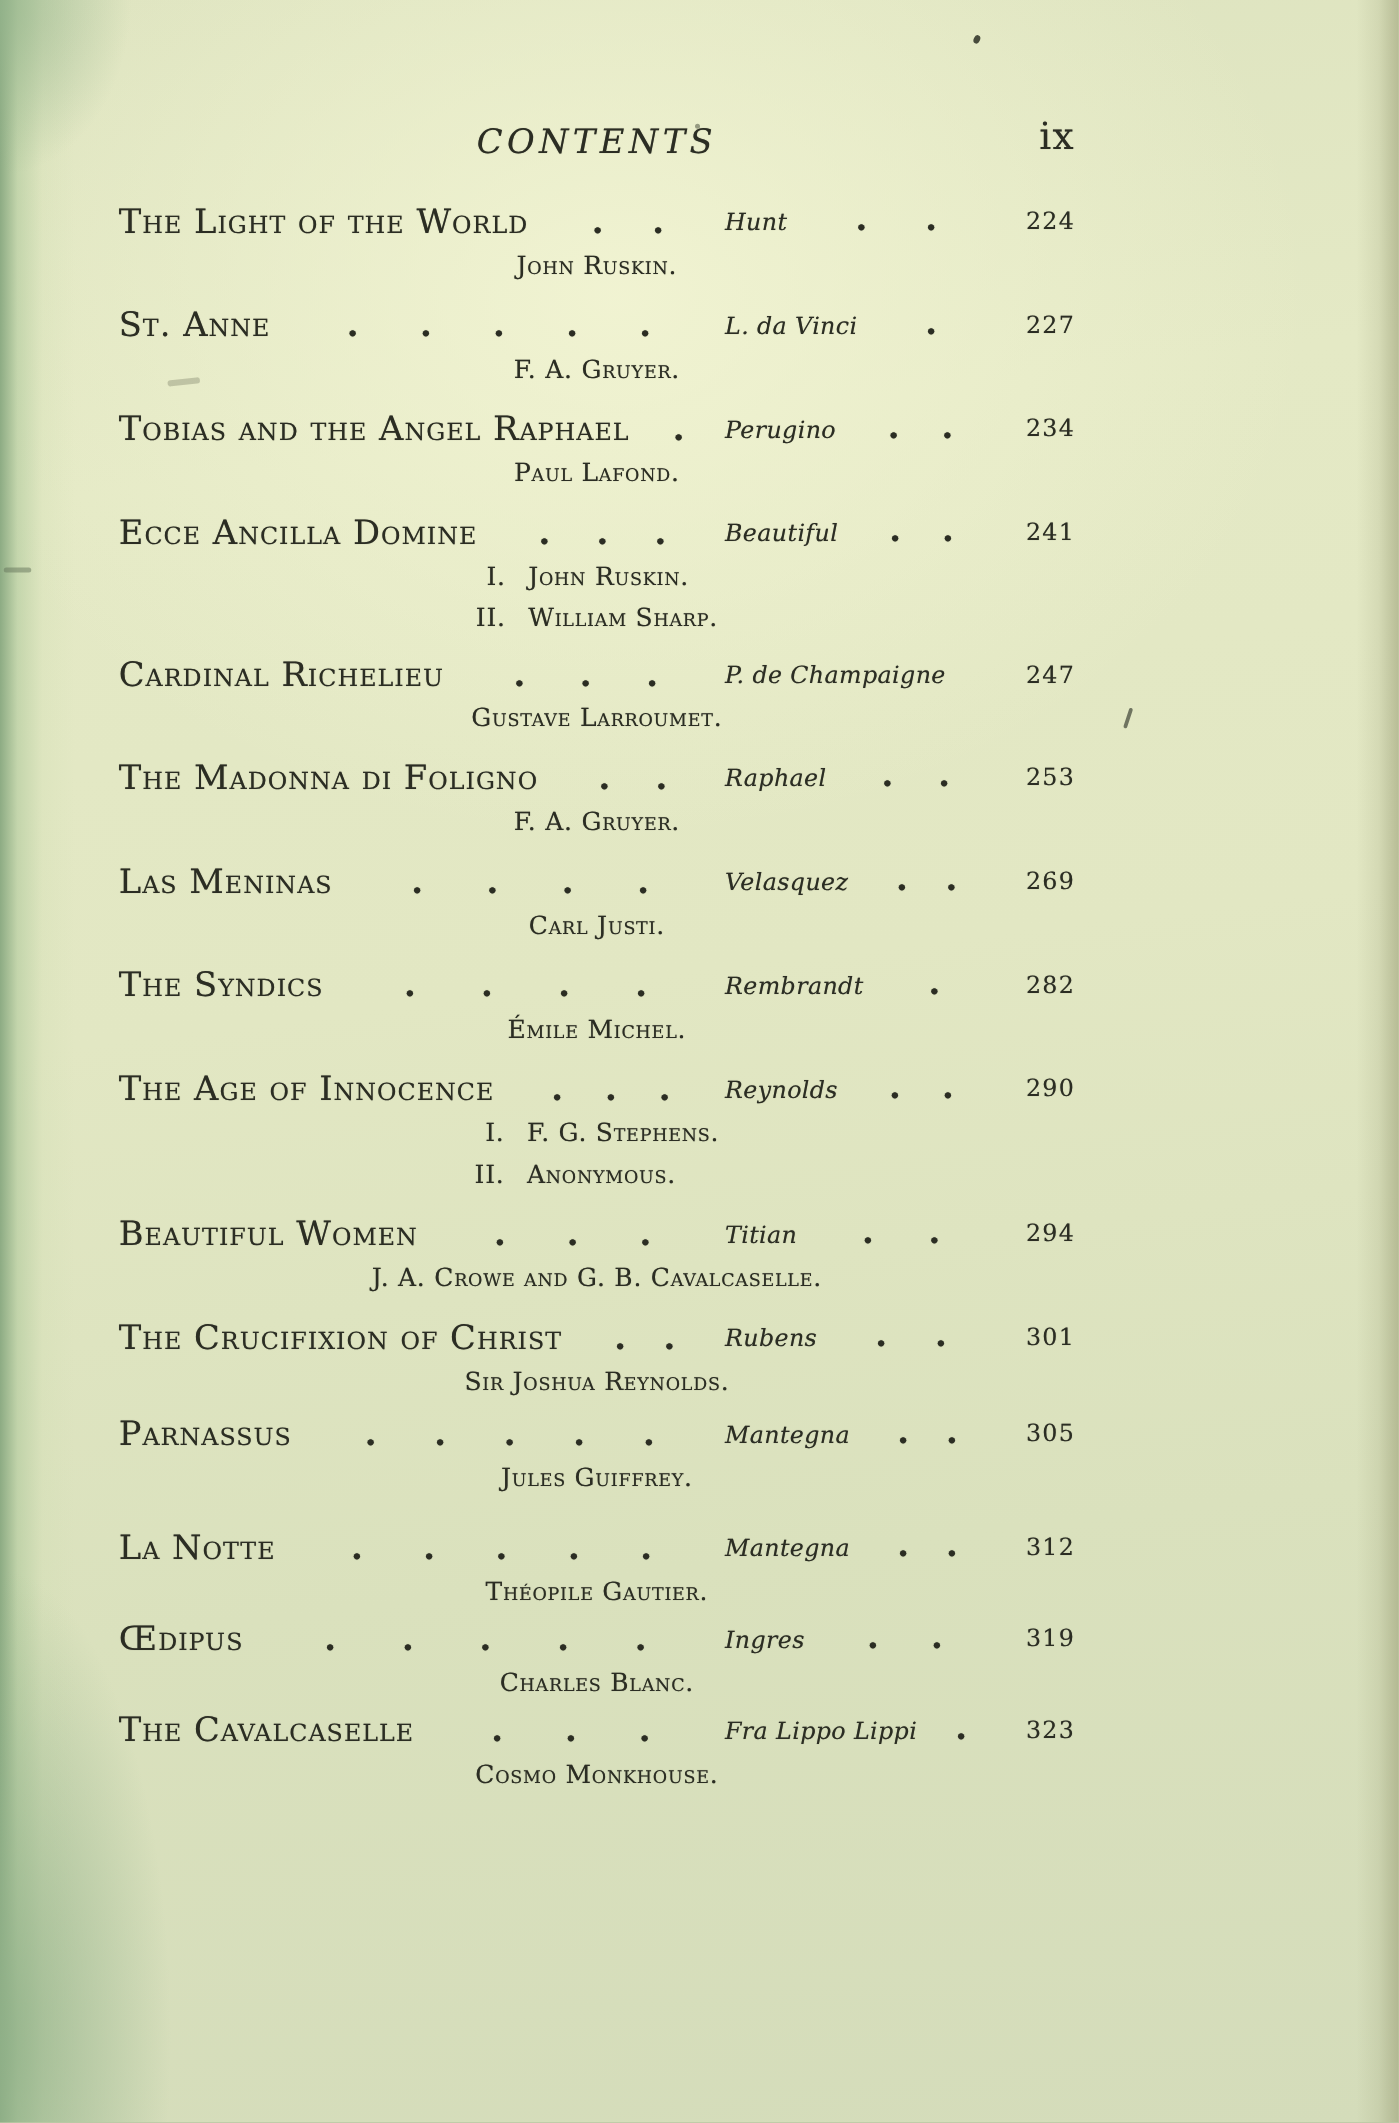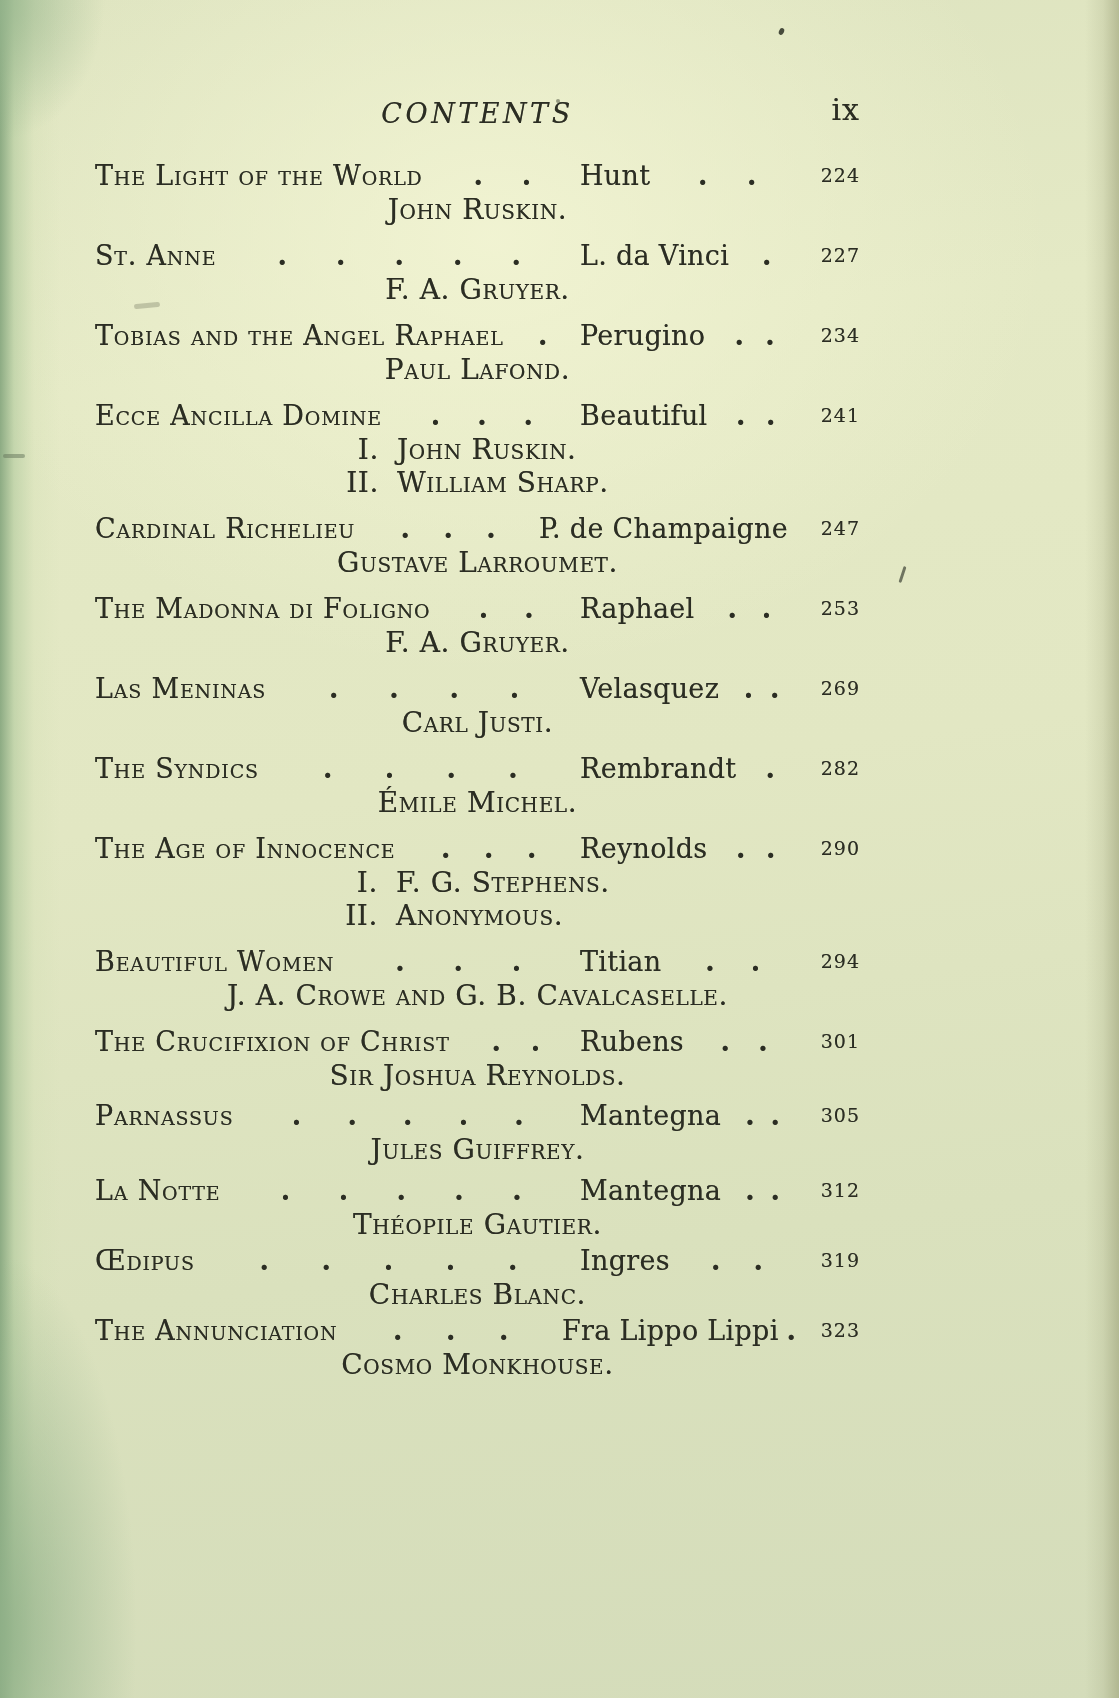--- a/index.html
+++ b/index.html
@@ -40,21 +40,21 @@
   }
   .header .folio {
     position: absolute;
     right: 0;
     top: -4px;
     font-size: 30px;
     letter-spacing: 1px;
   }
   .entry { margin-bottom: 12px; }
   .entry:nth-child(11) { margin-bottom: 6px; }
-  .entry:nth-child(12) { margin-bottom: 7px; }
+  .entry:nth-child(12) { margin-bottom: 20px; }
   .entry:nth-child(13), .entry:nth-child(14) { margin-bottom: 2px; }
   .entry-row {
     display: flex;
     align-items: center;
     line-height: 35px;
     white-space: nowrap;
   }
   .title-cell {
     flex: 1 1 auto;
     display: flex;
@@ -73,34 +73,35 @@
     justify-content: space-evenly;
     margin: 0 10px 0 12px;
   }
   .dot { font-size: 27px; font-weight: bold; }
   .artist-cell {
     flex: 0 0 222px;
     display: flex;
     align-items: baseline;
   }
   .entry-artist {
-    font-size: 27px;
+    font-style: italic;
+    font-size: 19px;
     letter-spacing: 0.3px;
   }
   .artist-cell .dots { margin: 0 6px 0 8px; }
   .page-cell {
     flex: 0 0 58px;
     text-align: right;
     font-size: 19px;
     letter-spacing: 1px;
   }
   .authors {
     line-height: 33px;
     font-variant: small-caps;
-    font-size: 28px;
+    font-size: 20px;
     letter-spacing: 0.6px;
     text-align: center;
   }
   .authors.numbered {
     display: grid;
     grid-template-columns: max-content max-content;
     justify-content: center;
     column-gap: 18px;
     text-align: left;
   }
@@ -463,21 +464,21 @@
       <div class="page-cell">319</div>
     </div>
     <div class="authors">
             <span class="author-line">Charles Blanc.</span>
           </div>
   </div>
 
   <div class="entry">
     <div class="entry-row">
       <div class="title-cell">
-        <span class="entry-title">The Annunciation</span>
+        <span class="entry-title">The Cavalcaselle</span>
         <span class="dots">
                 <span class="dot">.</span>
                 <span class="dot">.</span>
                 <span class="dot">.</span>
               </span>
       </div>
       <div class="artist-cell">
         <span class="entry-artist">Fra Lippo Lippi</span>
         <span class="dots">
                 <span class="dot">.</span>

